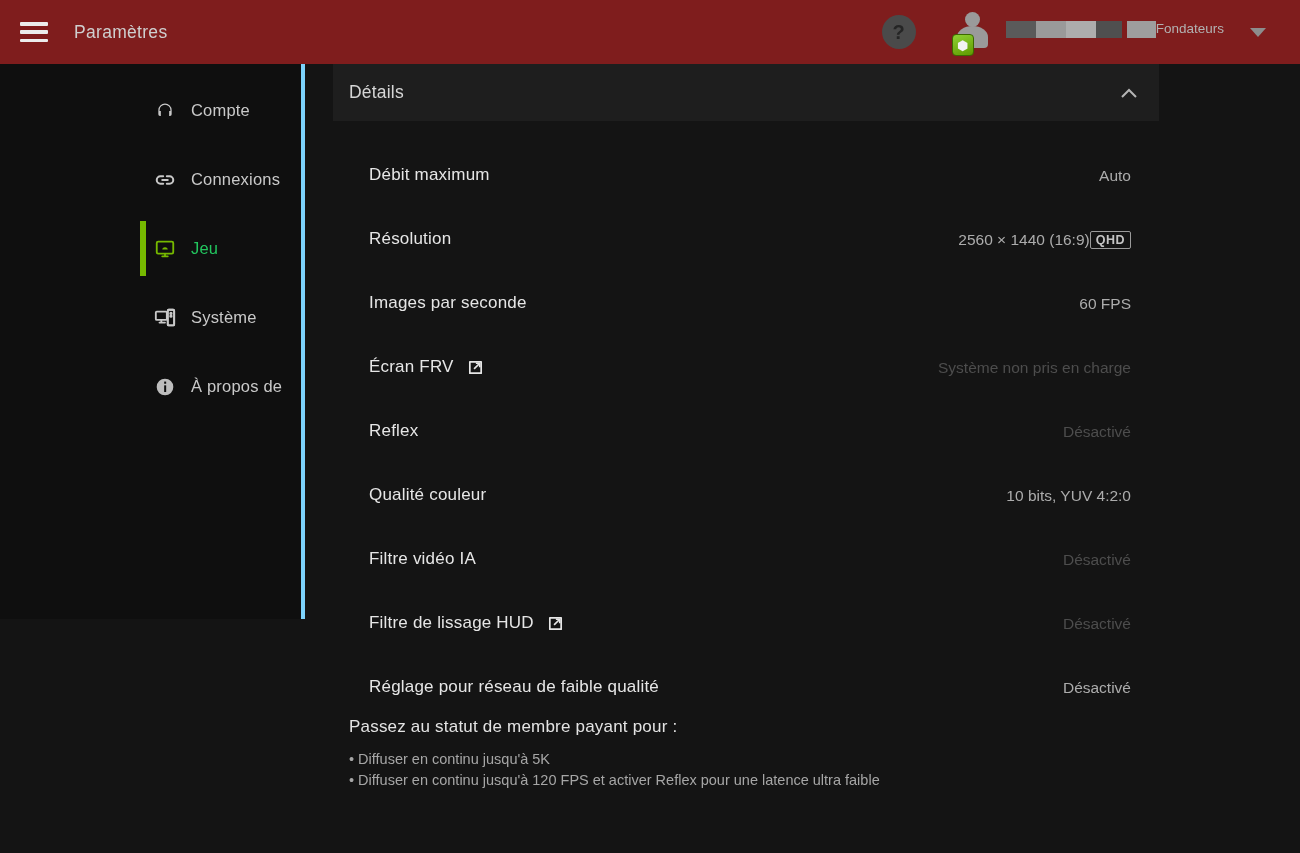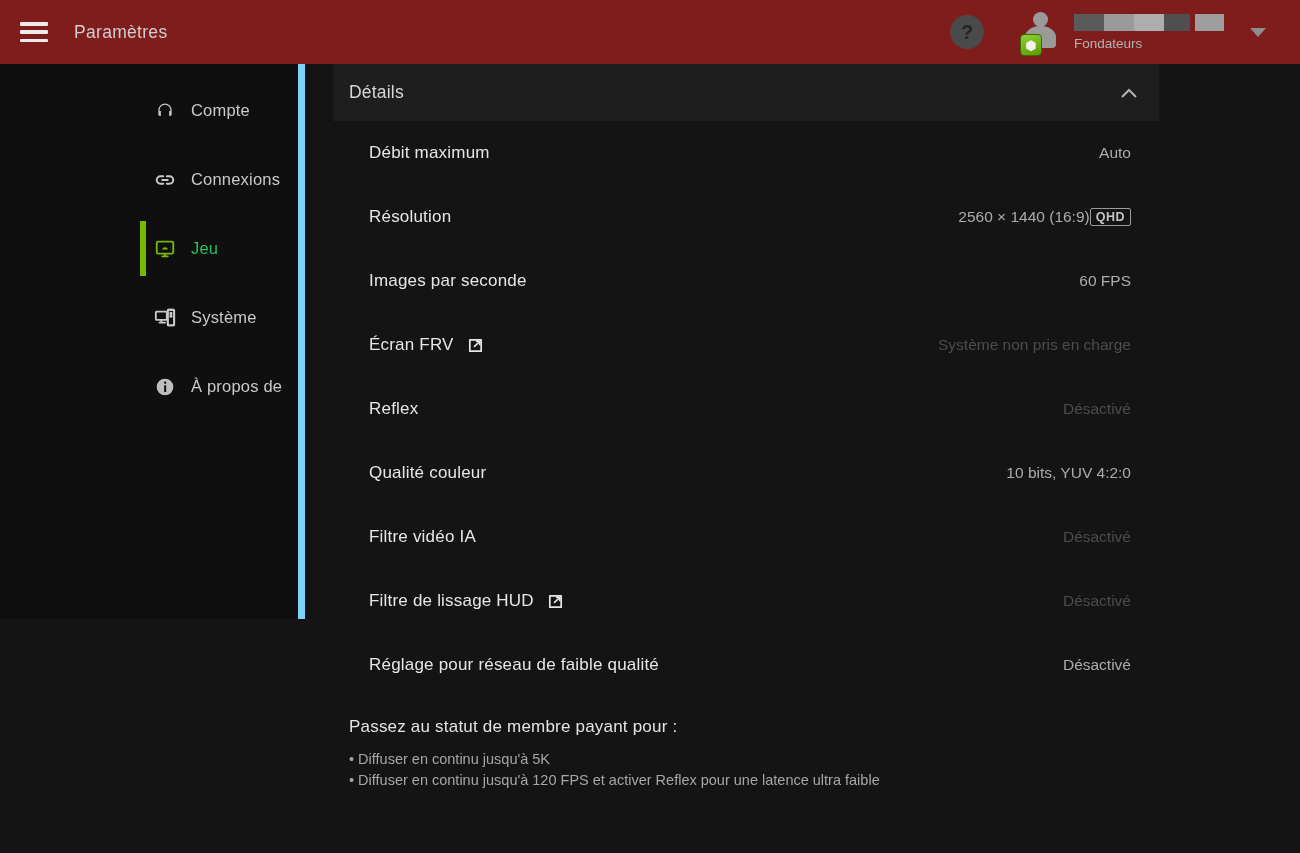--- a/index.html
+++ b/index.html
@@ -25,33 +25,33 @@
     font-size:20px; font-weight:bold; color:#252525; cursor:pointer; margin-right:36px;
   }
   .avatar-wrap { position:relative; width:42px; height:44px; margin-right:12px; cursor:pointer; }
   .avatar-head { position:absolute; top:2px; left:5px; width:15px; height:15px; border-radius:50%; background:#9a9a9a; left:13px; }
   .avatar-body { position:absolute; top:16px; left:5px; width:31px; height:22px; border-radius:50% 50% 4px 4px; background:#9a9a9a; }
   .avatar-badge {
     position:absolute; bottom:-2px; left:0px; width:22px; height:22px;
     background:linear-gradient(160deg,#8ed134,#5f9a00); border-radius:4px; border:1px solid #3c6900;
     display:flex; align-items:center; justify-content:center; font-size:13px; color:#f2f2f2;
   }
-  .user-block { display:flex; flex-direction:column; margin-right:26px; cursor:pointer; }
+  .user-block { display:flex; flex-direction:row; margin-right:26px; cursor:pointer; }
   .redacted-name { display:flex; height:17px; margin-bottom:5px; }
   .redacted-name i { display:block; height:17px; }
   .membership { font-size:13.5px; color:#b2b2b2; }
   .caret-down {
     width:0; height:0; margin-right:34px;
     border-left:8px solid transparent; border-right:8px solid transparent;
     border-top:9px solid #8d8d8d; cursor:pointer;
   }
   
   .sidebar {
     position:absolute; top:64px; left:0; width:305px; height:555px;
-    background:#0f0f0f; border-right:7px solid #7dd3fc; padding-top:12px;
+    background:#0f0f0f; border-right:4px solid #7dd3fc; padding-top:12px;
   }
   .nav-item {
     position:relative; height:69px; display:flex; align-items:center;
     padding-left:155px; cursor:pointer;
   }
   .nav-item .nav-icon { position:absolute; left:154px; top:50%; transform:translateY(-50%); width:22px; height:22px; display:flex; align-items:center; justify-content:center; }
   .nav-item .nav-label { margin-left:36px; font-size:16.5px; color:#c9c9c9; letter-spacing:.2px; }
   .nav-item.active .nav-label { color:#22c55e; }
   .nav-item .active-bar { display:none; }
   .nav-item.active .active-bar {
@@ -59,21 +59,21 @@
   }
   
   .content { position:absolute; top:64px; left:306px; right:0; bottom:0; background:#141414; }
   .panel-col { margin-left:27px; width:826px; }
   .section-header {
     height:57px; background:#1e1e1e; display:flex; align-items:center;
     justify-content:space-between; padding:0 22px 0 16px; cursor:pointer;text-align:right;
   }
   .section-title { font-size:17.5px; color:#d6d6d6; letter-spacing:.2px; }
   .rows { padding:0 28px 0 36px; }
-  .setting-row { height:64px; display:flex; align-items:center; justify-content:space-between; cursor:pointer; }
+  .setting-row { height:64px; display:flex; align-items:flex-end; justify-content:space-between; cursor:pointer; }
   .row-label { font-size:17px; color:#e6e6e6; display:flex; align-items:center; letter-spacing:.2px; }
   .row-value { font-size:15.5px; color:#acacac; display:flex; align-items:center; }
   .row-value.disabled { color:#4d4d4d; }
   .qhd-badge {
     border:1.5px solid #9a9a9a; border-radius:2px; color:#c4c4c4;
     font-size:12.5px; font-weight:bold; padding:2px 5px 2px 5px; letter-spacing:.5px; line-height:1;
   }
   .ext-icon { margin-left:13px; display:inline-flex; }
   .upsell { padding:20px 28px 0 16px; }
   .upsell-title { font-size:17px; color:#e3e3e3; margin-bottom:12px; letter-spacing:.2px; }

